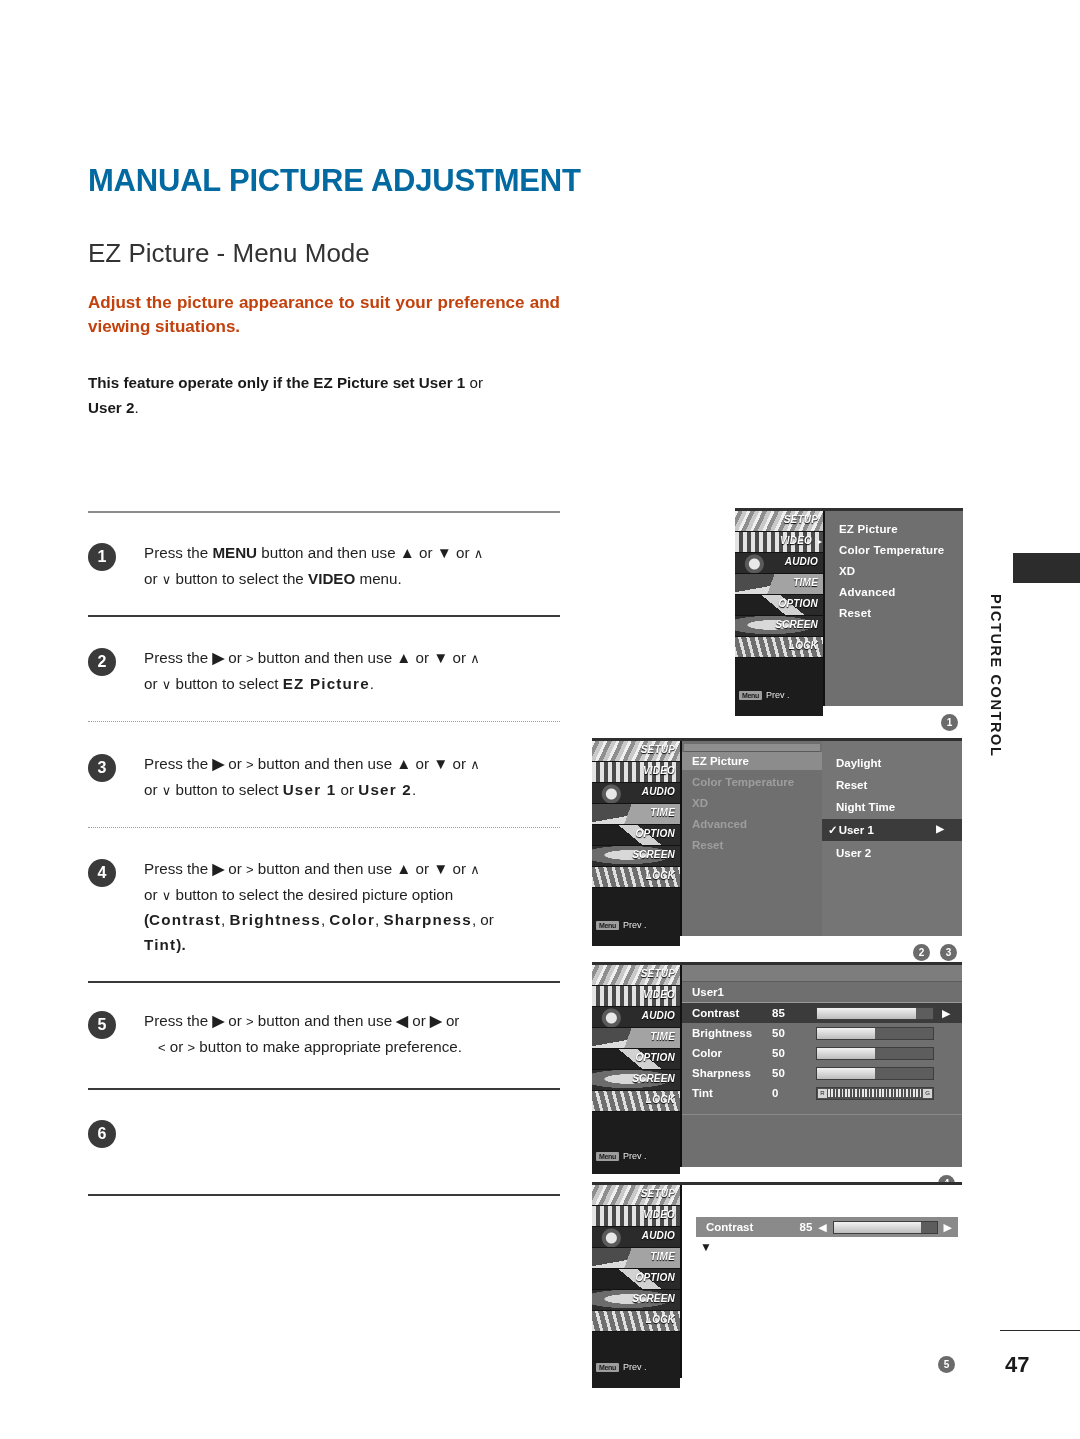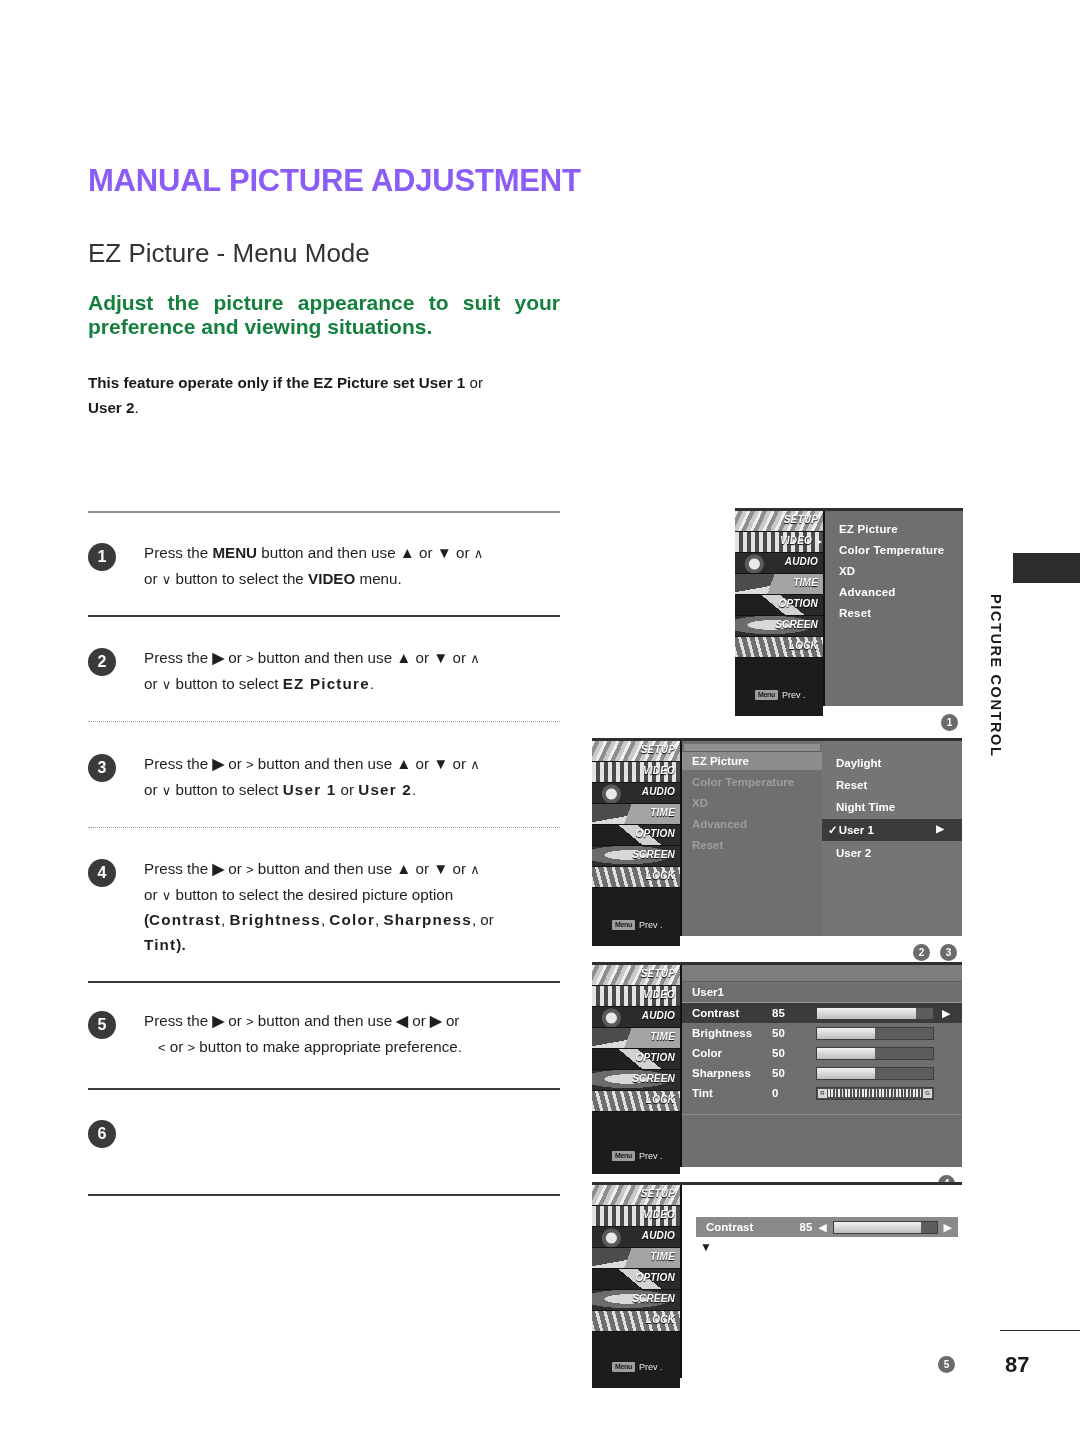--- a/index.html
+++ b/index.html
@@ -17,40 +17,40 @@
   }
 
   
   .page-title {
     position: absolute;
     left: 88px;
     top: 163px;
     font-size: 31px;
     font-weight: bold;
     letter-spacing: -0.2px;
-    color: #8b5cf6;
+    color: #0369a1;
   }
   .section-title {
     position: absolute;
     left: 88px;
     top: 238px;
     font-size: 26px;
     font-weight: normal;
     color: #333;
   }
   .intro-1 {
     position: absolute;
     left: 88px;
     top: 291px;
     width: 472px;
-    font-size: 21px;
+    font-size: 17px;
     font-weight: bold;
     line-height: 24px;
     text-align: justify;
-    color: #15803d;
+    color: #c2410c;
   }
   .intro-2 {
     position: absolute;
     left: 88px;
     top: 370px;
     width: 478px;
     font-size: 15.2px;
     font-weight: bold;
     line-height: 25px;
     color: #1a1a1a;
@@ -186,22 +186,22 @@
     color: #fff;
   }
   .osd .sidebar .filler {
     background: #1c1c1c;
   }
   .osd .prevbar {
     position: absolute;
     left: 4px;
     bottom: 6px;
     display: flex;
+    align-items: center;
     gap: 4px;
-    margin-left: 16px;
   }
   .osd .prevbar .badge {
     background: #9d9d9d;
     color: #1a1a1a;
     font-size: 7px;
     font-weight: bold;
     padding: 1px 3px;
     border-radius: 1px;
     letter-spacing: -0.3px;
   }
@@ -763,13 +763,13 @@
           <span class="fill" id="fill4" style="width: 85%;"></span>
         </span>
       <span class="ra">▶</span>
     </div>
     <div class="downmark">▼</div>
   </div>
 </div>
 <div class="marker" style="left:938px;top:1356px;">5</div>
 
 <div class="foot-rule"></div>
-<div class="page-num">87</div>
+<div class="page-num">47</div>
 
 </body></html>

